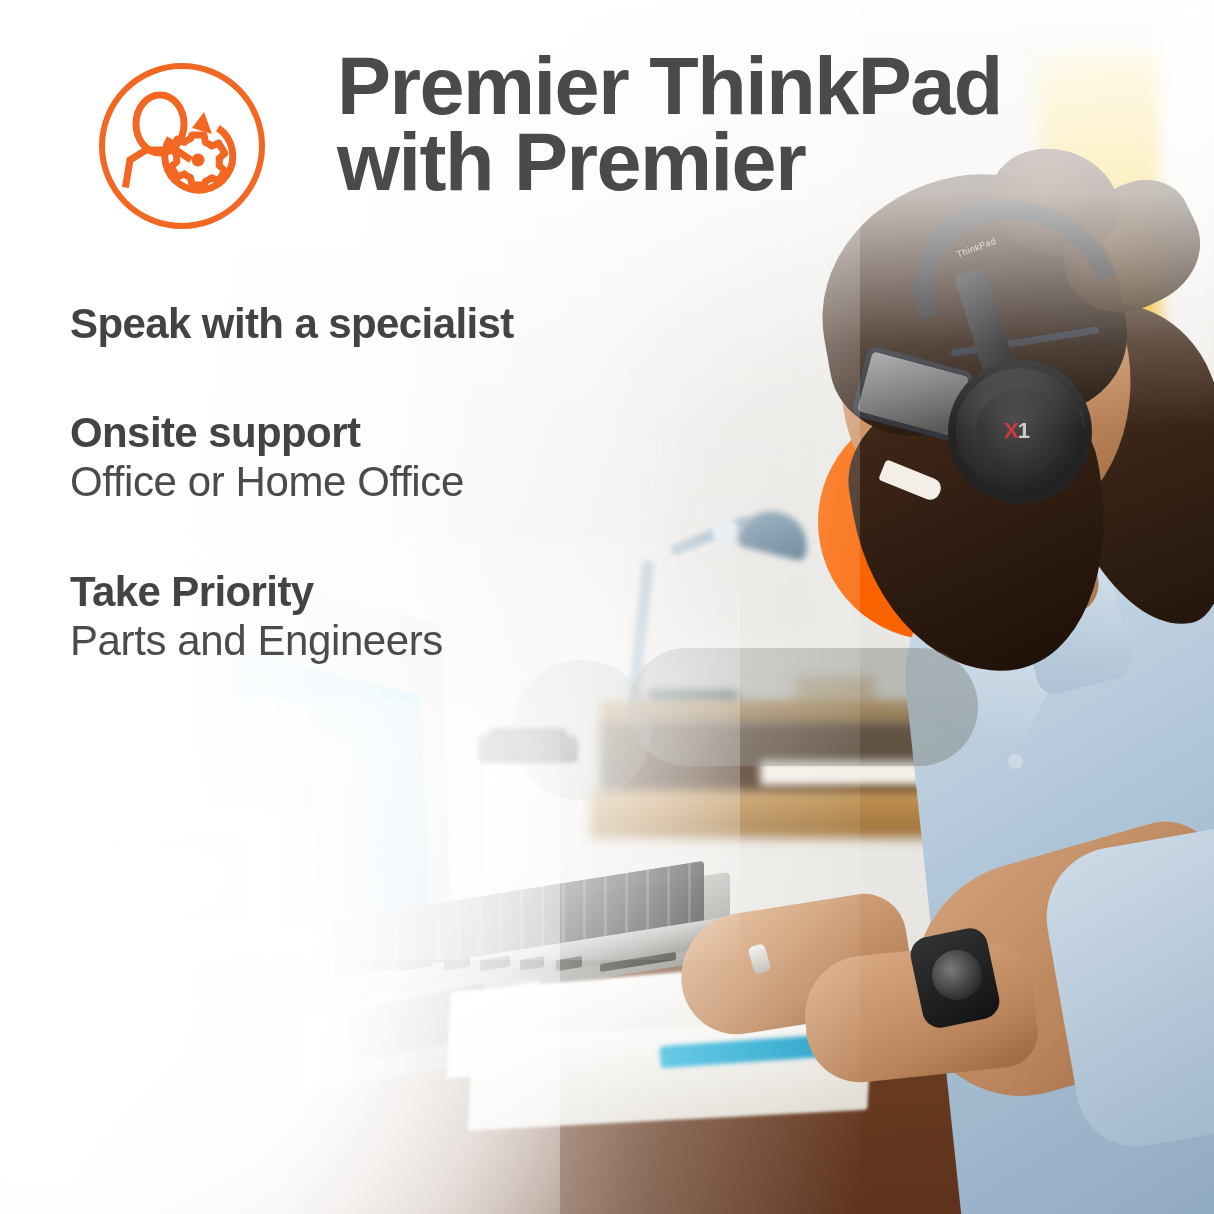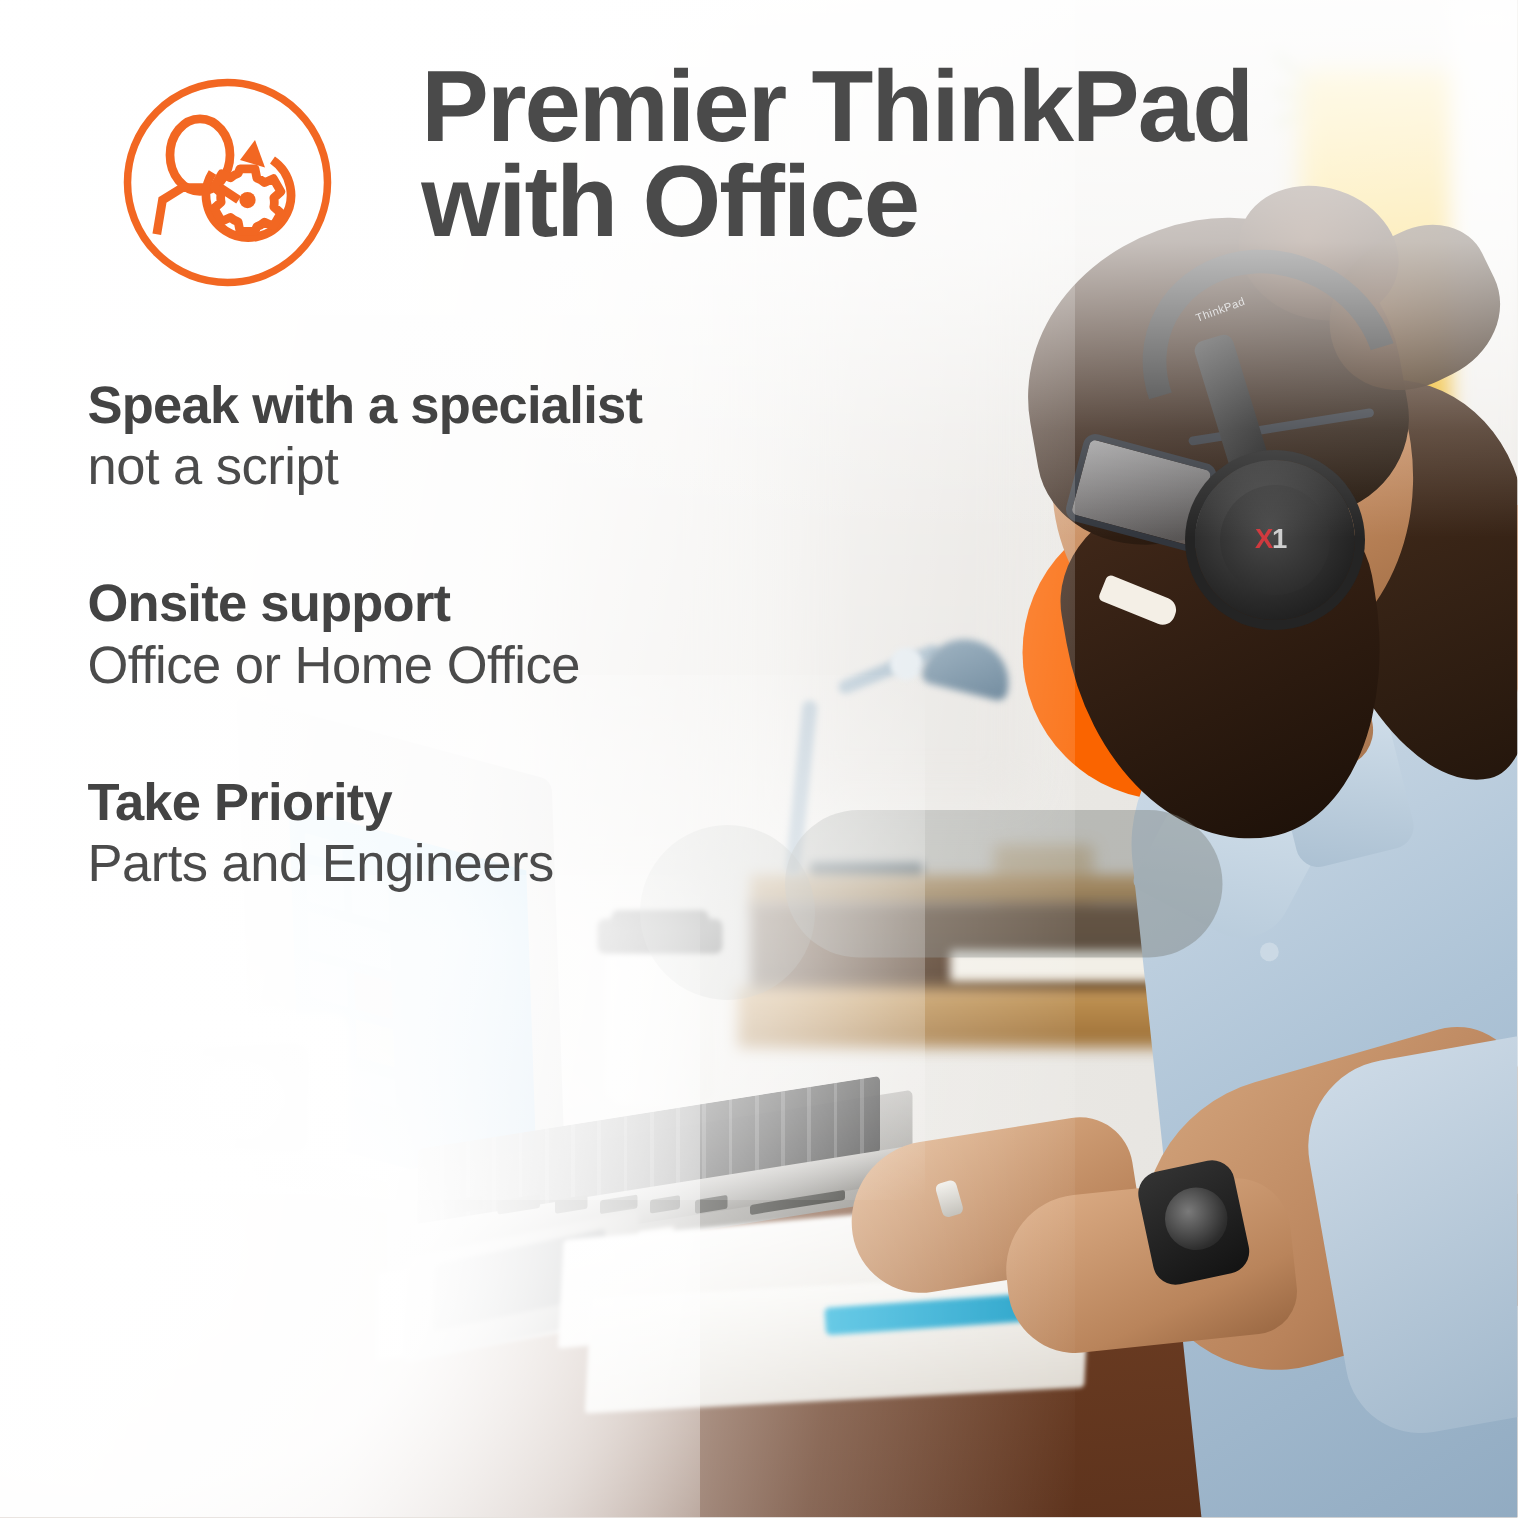--- a/index.html
+++ b/index.html
@@ -619,29 +619,28 @@
 
           <g transform="translate(106,104)">
             <path d="M-6 -25 h12 l1.5 7.5 a19 19 0 0 1 6.2 3.6 l7-3.2 6 10.4 -5.6 5 a19 19 0 0 1 0 7.2 l5.6 5 -6 10.4 -7-3.2 a19 19 0 0 1 -6.2 3.6 L6 25 h-12 l-1.5 -7.5 a19 19 0 0 1 -6.2 -3.6 l-7 3.2 -6 -10.4 5.6 -5 a19 19 0 0 1 0 -7.2 l-5.6 -5 6 -10.4 7 3.2 a19 19 0 0 1 6.2 -3.6 Z" fill="none" stroke="#f26722" stroke-width="7" stroke-linejoin="round"></path>
             <circle cx="0" cy="0" r="6.5" fill="#f26722"></circle>
           </g>
         </svg>
       </div>
 
       <div class="headline">
         <div>Premier ThinkPad</div>
-        <div>with Office</div>
+        <div>with Premier</div>
       </div>
     </div>
 
     <div class="features">
 
       <div class="feature">
         <div class="f-title">Speak with a specialist</div>
-        <div class="f-sub">not a script</div>
       </div>
 
       <div class="feature">
         <div class="f-title">Onsite support</div>
         <div class="f-sub">Office or Home Office</div>
       </div>
 
       <div class="feature">
         <div class="f-title">Take Priority</div>
         <div class="f-sub">Parts and Engineers</div>

